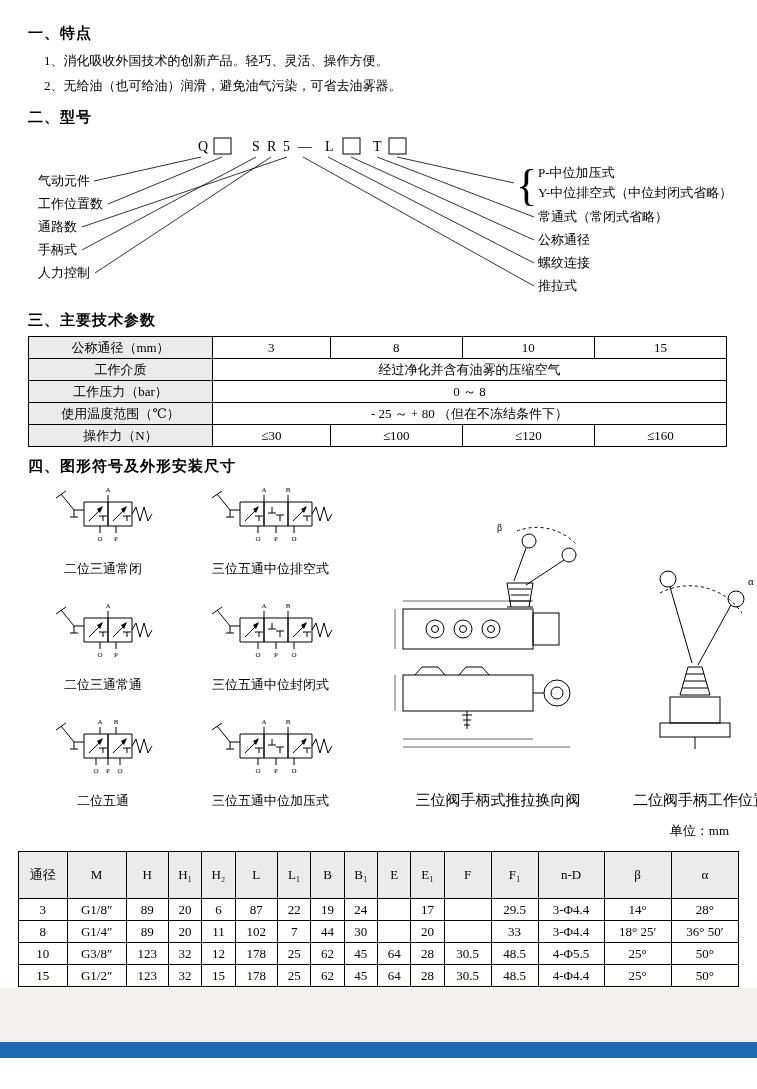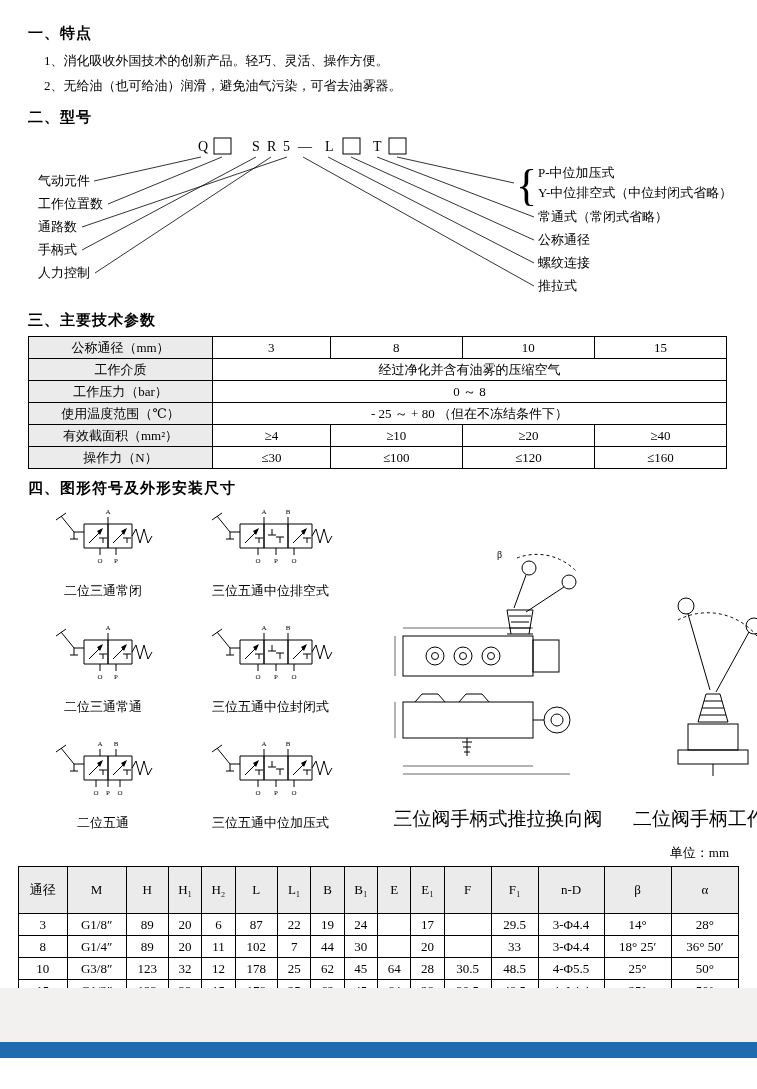--- a/index.html
+++ b/index.html
@@ -17,23 +17,23 @@
   .params{width:699px;margin-top:4px}
   .params td{border:1px solid #000;font-size:13px;text-align:center;height:22px;padding:1px 16px}
   .params td.label-cell{background:#ebebeb;width:184px}
   
   .sym-area{display:flex;align-items:flex-end;margin-top:10px}
   .sym-grid{display:grid;grid-template-columns:150px 185px;row-gap:24px;column-gap:0}
   .sym-cell{display:flex;flex-direction:column;align-items:center;justify-content:flex-end}
   .sym-caption{font-size:13px;margin-top:10px;text-align:right}
   .drawings{display:flex;align-items:flex-end;margin-left:26px;gap:26px}
   .drawing-cell{display:flex;flex-direction:column;align-items:center}
-  .drawing-caption{font-size:19px;margin-top:12px;text-align:right;white-space:nowrap}
+  .drawing-caption{font-size:15px;margin-top:24px;text-align:right;white-space:nowrap}
   
-  .unit-label{text-align:right;font-size:13px;margin:12px 0 4px 0}
+  .unit-label{text-align:right;font-size:13px;margin:12px 0 11px 0}
   .dims{width:721px;margin-left:-10px}
   .dims th{background:#ebebeb;border:1px solid #000;font-size:13px;font-weight:normal;
            height:23px;padding:14px 4px}
   .dims td{border:1px solid #000;font-size:13px;text-align:center;height:22px;padding:1px 5px}
   
   .footer-strip{position:absolute;left:0;right:0;top:988px;height:64px;background:#f2f1ef}
   .footer-bar{position:absolute;left:0;right:0;bottom:0;height:16px;background:#1e6bb0}
   svg text{font-family:"Liberation Serif","DejaVu Serif",serif}
 </style>
 </head>
@@ -115,27 +115,20 @@
               <td class="label-cell">工作介质</td>
               <td colspan="4">经过净化并含有油雾的压缩空气</td>
             </tr>
             <tr>
               <td class="label-cell">工作压力（bar）</td>
               <td colspan="4">0 ～ 8</td>
             </tr>
             <tr>
               <td class="label-cell">使用温度范围（℃）</td>
               <td colspan="4">- 25 ～ + 80 （但在不冻结条件下）</td>
-            </tr>
-            <tr>
-              <td class="label-cell">有效截面积（mm²）</td>
-              <td>≥4</td>
-              <td>≥10</td>
-              <td>≥20</td>
-              <td>≥40</td>
             </tr>
             <tr>
               <td class="label-cell">操作力（N）</td>
               <td>≤30</td>
               <td>≤100</td>
               <td>≤120</td>
               <td>≤160</td>
             </tr>
           </tbody>
       </table>

